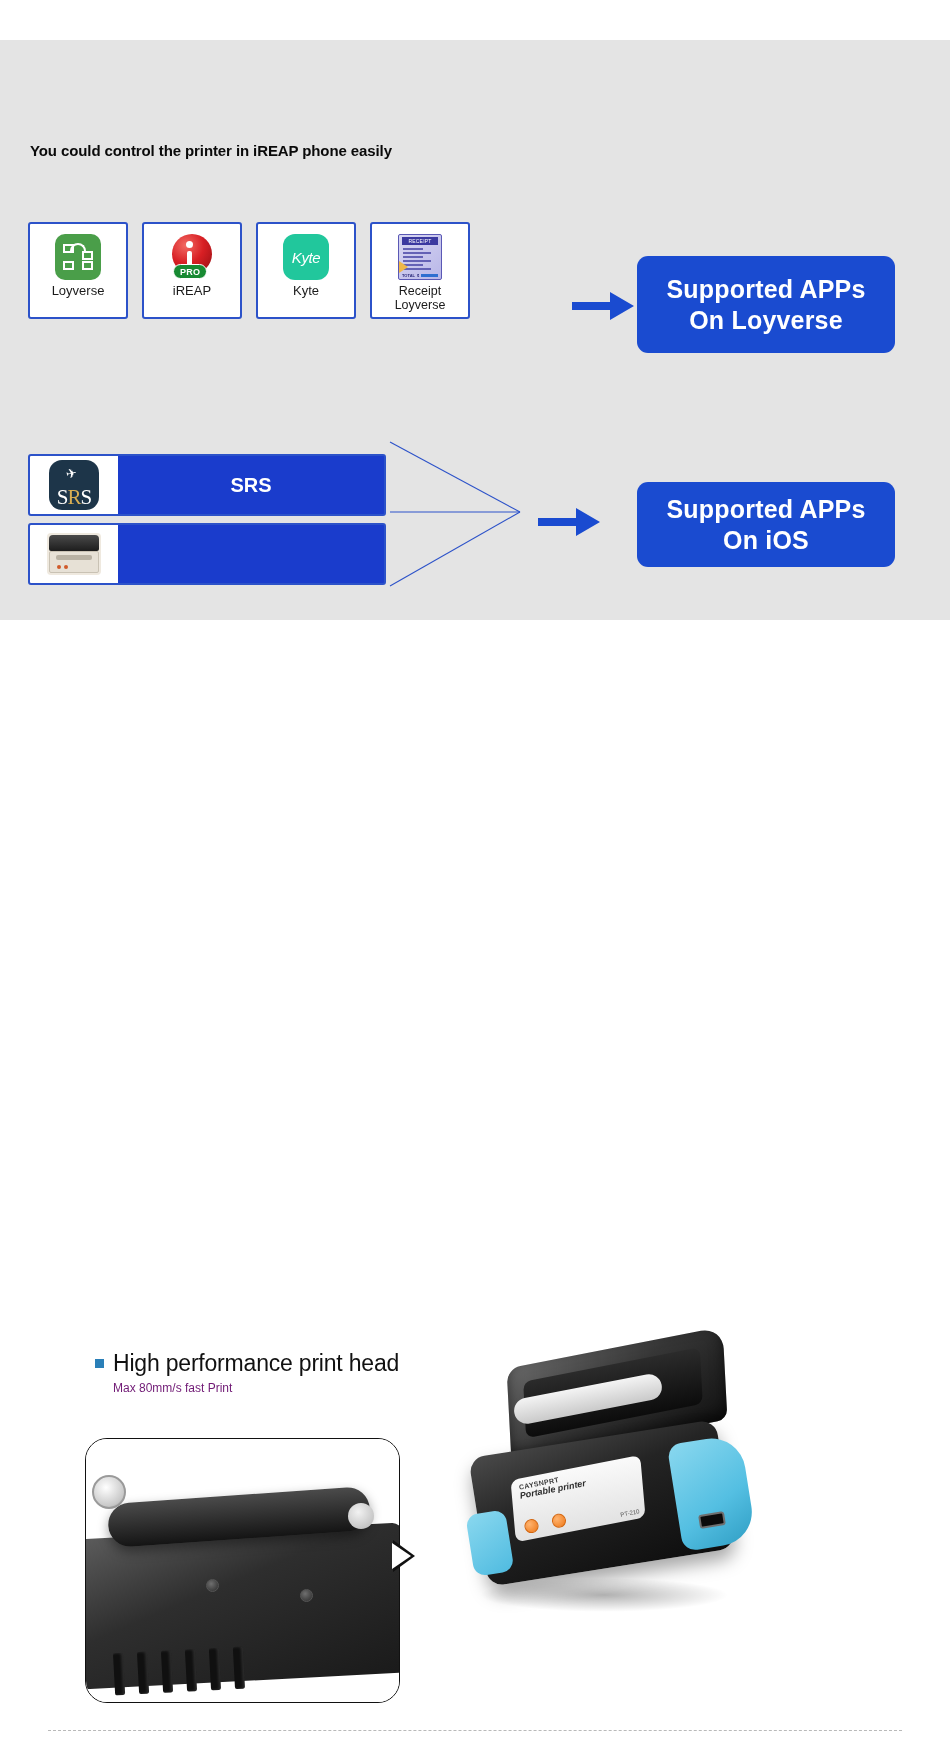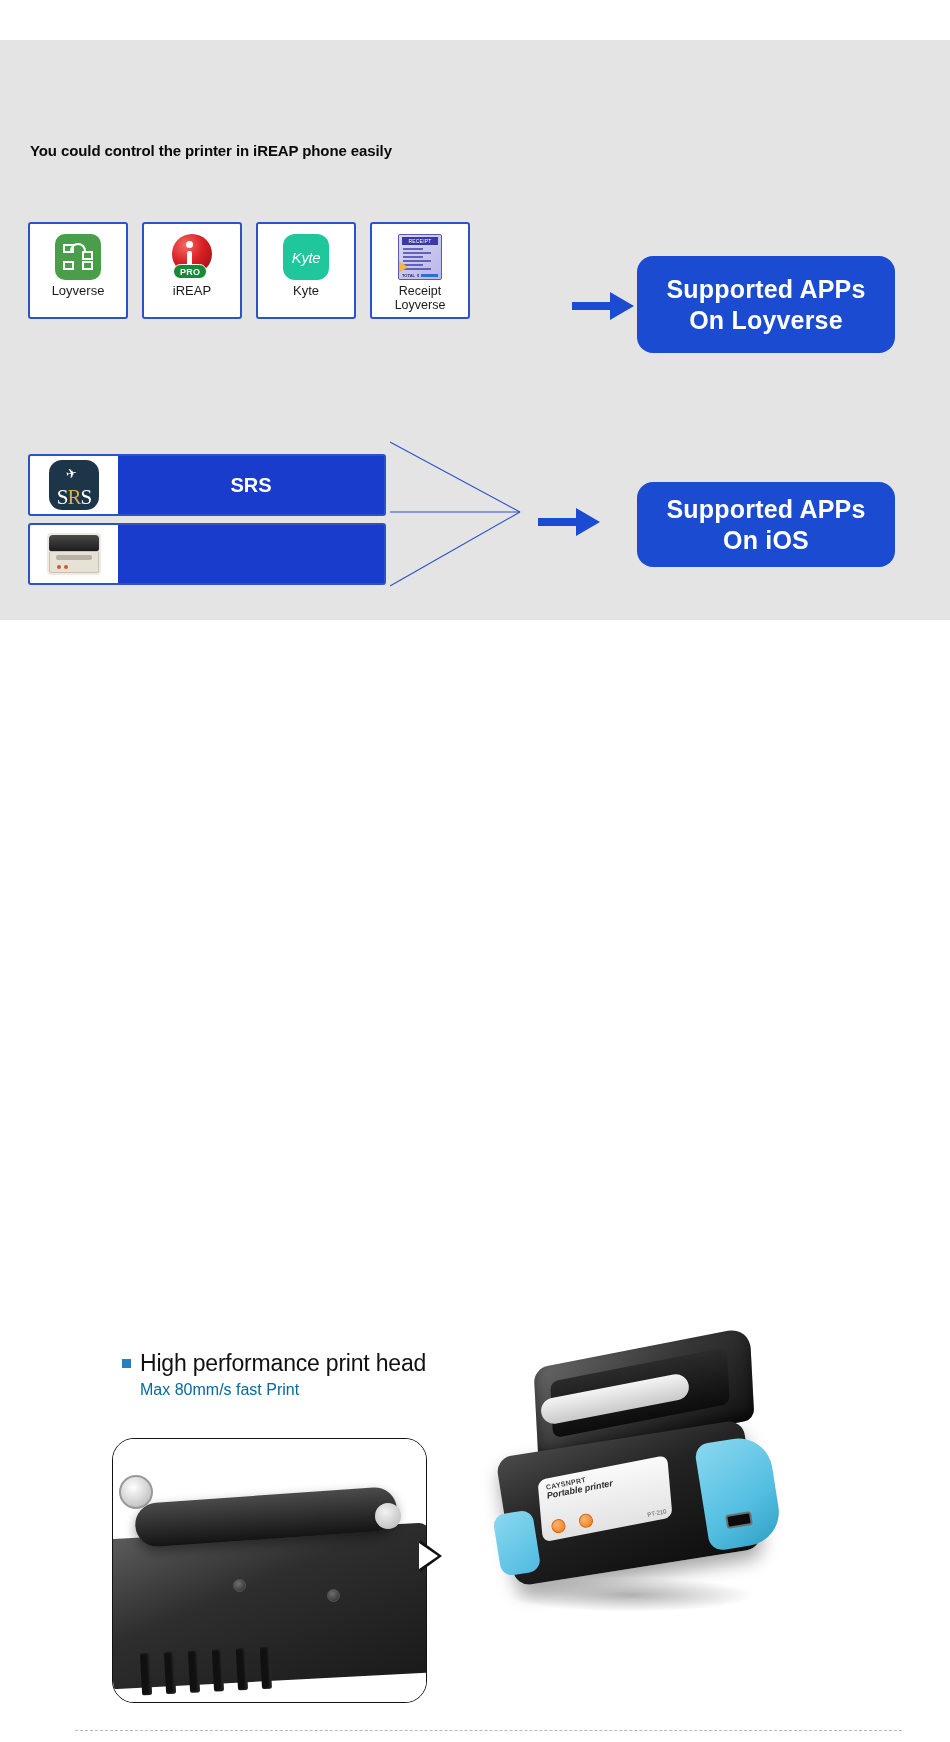--- a/index.html
+++ b/index.html
@@ -168,21 +168,21 @@
   .rg-total b { flex:0 0 auto; font-weight:bold; }
   .rg-total i { flex:1; height:3px; background:#2f6fd0; display:block; }
 
   
   .arrow-android {
     position: absolute; left: 572px; top: 252px;
   }
   .panel {
     position: absolute;
     background: #1a4bd0;
-    border-radius: 16px;
+    border-radius: 11px;
     color: #ffffff;
     font-weight: bold;
     display: flex;
     flex-direction: column;
     align-items: center;
     justify-content: center;
     line-height: 1.22;
     letter-spacing: 0.2px;
   }
   .panel-android {
@@ -268,36 +268,36 @@
   .caysn-dots { position:absolute; left:7px; bottom:3px; display:flex; gap:3px; }
   .caysn-dots i { width:4px; height:4px; border-radius:50%; background:#d05a2a; display:block; }
 
   
   .fork { position: absolute; left: 388px; top: 400px; }
 
   
   .arrow-ios { position: absolute; left: 538px; top: 468px; }
 
   
-  .features { position: relative; background:#ffffff; height: 1117px; margin-left: 27px; }
+  .features { position: relative; background:#ffffff; height: 1117px; }
   .feat-head {
     display: flex; align-items: center; gap: 9px;
   }
   .bullet {
     width: 9px; height: 9px; background: #2a7fb8; display: block;
     flex: 0 0 9px;
   }
   .feat-title {
     font-size: 23px;
     color: #111111;
     letter-spacing: -0.2px;
   }
   .feat-sub {
-    font-size: 16px;
-    color: #0369a1;
+    font-size: 12px;
+    color: #701a75;
     margin-left: 18px;
     margin-top: 4px;
   }
   .f1-head { position: absolute; left: 95px; top: 730px; }
   .divider {
     position: absolute;
     left: 48px; right: 48px; top: 1110px;
     border-top: 1px dashed #b9b9b9;
   }
 

